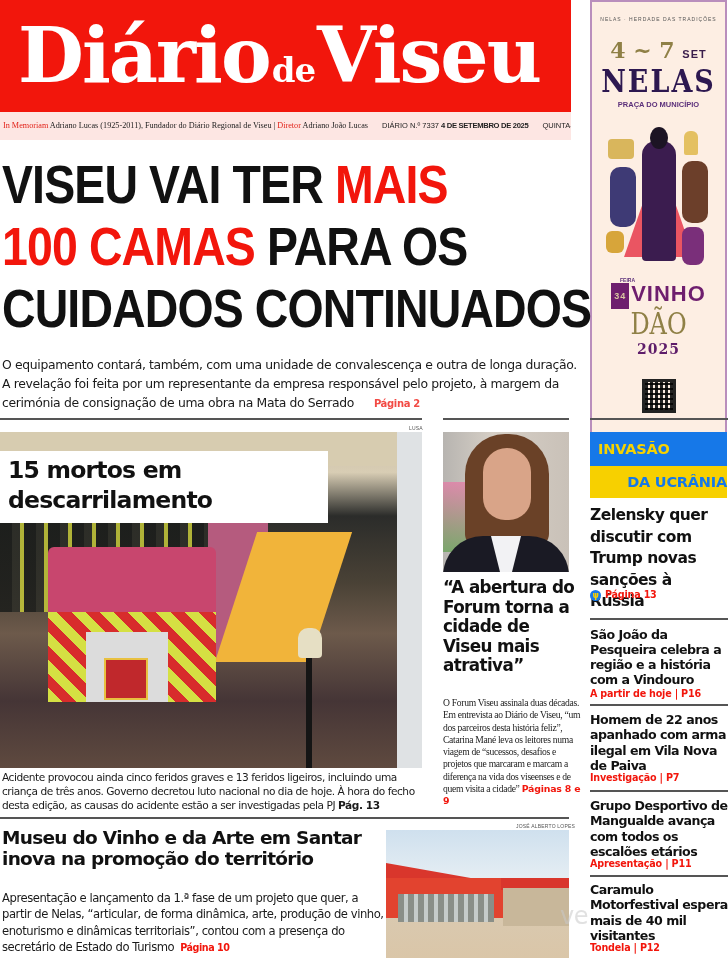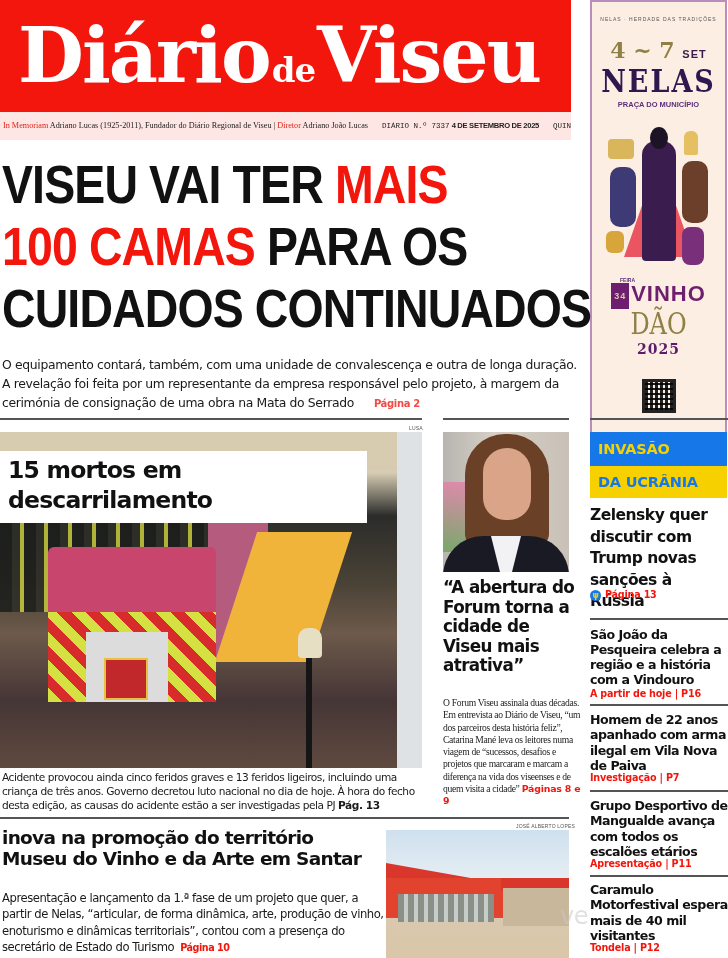--- a/index.html
+++ b/index.html
@@ -5,21 +5,21 @@
   * { box-sizing: border-box; margin: 0; padding: 0; }
   html, body { width: 728px; height: 958px; background: #ffffff; overflow: hidden; }
   body { position: relative; font-family: "DejaVu Sans", sans-serif; color: #111; }
 
   
   .masthead { position: absolute; left: 0; top: 0; width: 571px; height: 112px; background: #f2160c; }
   .masthead .logo { position: absolute; left: 18px; top: 6px; color: #fff; font-family: "DejaVu Serif", serif; font-weight: bold; font-size: 76px; letter-spacing: -2px; line-height: 100px; white-space: nowrap; }
   .masthead .logo .de { font-size: 34px; letter-spacing: -1px; margin: 0 2px; }
   .infobar { position: absolute; left: 0; top: 112px; width: 571px; height: 28px; background: #fde6e3; font-family: "Liberation Serif", serif; font-size: 8.2px; line-height: 28px; padding-left: 3px; white-space: nowrap; overflow: hidden; color: #222; }
   .infobar .red { color: #e2231a; }
-  .infobar .sans { font-family: Liberation Mono, monospace; font-size: 7.5px; padding-left: 12px; }
+  .infobar .sans { font-family: Liberation Sans, sans-serif; font-size: 7.5px; padding-left: 12px; }
   .infobar .bold { font-family: "Liberation Sans", sans-serif; font-weight: bold; font-size: 7.6px; letter-spacing: -0.3px; }
 
   
   .ad { position: absolute; left: 590px; top: 0; width: 137px; height: 481px; background: #fdeee3; border: 2px solid #b98ebc; overflow: hidden; text-align: center; }
   .ad .logo-mini { margin-top: 14px; font-size: 5px; color: #555; font-family: "Liberation Sans", sans-serif; letter-spacing: 1px; }
   .ad .dates { margin-top: 16px; font-family: "DejaVu Serif", serif; font-weight: bold; color: #8f8046; font-size: 22px; line-height: 24px; }
   .ad .dates .set { font-family: "Liberation Sans", sans-serif; color: #3a1d4b; font-size: 11px; letter-spacing: 1px; }
   .ad .nelas { font-family: "DejaVu Serif", serif; font-weight: bold; color: #2d1850; font-size: 27px; letter-spacing: 2px; line-height: 30px; transform: scaleY(1.2); }
   .ad .praca { color: #5b2f7a; font-family: "Liberation Sans", sans-serif; font-weight: bold; font-size: 7.5px; margin-top: 4px; }
   .ad .art { position: relative; margin: 18px auto 0; width: 110px; height: 140px; }
@@ -58,39 +58,39 @@
   .photo-lisbon .stripes { position: absolute; left: 48px; top: 180px; width: 168px; height: 90px; background: repeating-linear-gradient(45deg, #d5e043 0 10px, #d82c2c 10px 20px); }
   .photo-lisbon .panel { position: absolute; left: 86px; top: 200px; width: 82px; height: 70px; background: #dcdcdc; }
   .photo-lisbon .emblem { position: absolute; left: 104px; top: 226px; width: 44px; height: 42px; background: #c0282c; border: 2px solid #e8c040; }
   .photo-lisbon .tram { position: absolute; left: 236px; top: 100px; width: 95px; height: 130px; background: #f1b43a; transform: skewX(-18deg); }
   .photo-lisbon .tram2 { position: absolute; left: 208px; top: 40px; width: 60px; height: 190px; background: #b55b7e; }
   .photo-lisbon .crowd { position: absolute; left: 0; top: 90px; width: 240px; height: 90px; background: repeating-linear-gradient(90deg, #1a1c1a 0 12px, #2c2d27 12px 20px, #c6c93a 20px 24px); opacity: 0.85; }
   .photo-lisbon .pole { position: absolute; left: 397px; top: 0; width: 25px; height: 336px; background: #dfe2e4; }
   .photo-lisbon .lamp { position: absolute; left: 298px; top: 196px; width: 24px; height: 30px; background: #e6dfc4; border-radius: 10px 10px 4px 4px; }
   .photo-lisbon .lamppost { position: absolute; left: 306px; top: 226px; width: 6px; height: 110px; background: #151515; }
   .credit { position: absolute; font-family: "Liberation Sans", sans-serif; font-size: 5px; color: #555; letter-spacing: 0.2px; }
-  .lisbon-head { position: absolute; left: 0; top: 451px; width: 367px; height: 72px; background: #fff; padding: 4px 0 0 8px; font-family: "DejaVu Sans", sans-serif; font-weight: bold; font-size: 23.5px; line-height: 30px; letter-spacing: -0.8px; color: #111; }
+  .lisbon-head { position: absolute; left: 0; top: 451px; width: 328px; height: 72px; background: #fff; padding: 4px 0 0 8px; font-family: "DejaVu Sans", sans-serif; font-weight: bold; font-size: 23.5px; line-height: 30px; letter-spacing: -0.8px; color: #111; }
   .lisbon-cap { position: absolute; left: 2px; top: 770px; width: 430px; font-family: "DejaVu Sans", sans-serif; font-size: 10.6px; line-height: 14.2px; letter-spacing: -0.45px; color: #1a1a1a; }
   .lisbon-cap .ref { font-weight: bold; }
 
   
   .photo-forum { position: absolute; left: 443px; top: 432px; width: 126px; height: 140px; overflow: hidden; background: linear-gradient(90deg, #b7b4b0 0%, #d6cfc6 40%, #c9c1b8 100%); }
   .photo-forum .bg-left { position: absolute; left: 0; top: 50px; width: 24px; height: 70px; background: linear-gradient(180deg, #e37fa8, #6aa35a); opacity: 0.8; }
   .photo-forum .hair { position: absolute; left: 22px; top: 2px; width: 84px; height: 112px; background: #6a4127; border-radius: 40px 40px 12px 12px; }
   .photo-forum .face { position: absolute; left: 40px; top: 16px; width: 48px; height: 72px; background: #d9a488; border-radius: 24px 24px 22px 22px; }
   .photo-forum .body { position: absolute; left: 0; top: 104px; width: 126px; height: 40px; background: #1a1a24; border-radius: 40px 40px 0 0; }
   .photo-forum .collar { position: absolute; left: 48px; top: 104px; width: 30px; height: 36px; background: #f2f2f4; clip-path: polygon(0 0, 100% 0, 70% 100%, 30% 100%); }
   .forum-head { position: absolute; left: 443px; top: 578px; width: 140px; font-family: "DejaVu Sans", sans-serif; font-weight: bold; font-size: 16.8px; line-height: 19.6px; letter-spacing: -0.6px; color: #111; }
   .forum-body { position: absolute; left: 443px; top: 697px; width: 140px; font-family: "Liberation Serif", serif; font-size: 9.6px; line-height: 12.3px; letter-spacing: -0.3px; color: #222; }
   .forum-body .ref { font-family: "DejaVu Sans", sans-serif; font-weight: bold; font-size: 9.4px; color: #f2160c; letter-spacing: -0.2px; }
 
   
   .ukraine-banner { position: absolute; left: 590px; top: 432px; width: 137px; height: 66px; }
   .ukraine-banner .blue { height: 34px; background: #1678e8; color: #f6d200; font-family: "DejaVu Sans", sans-serif; font-weight: bold; font-size: 14.5px; line-height: 34px; padding-left: 8px; letter-spacing: -0.2px; }
-  .ukraine-banner .yellow { height: 32px; background: #f7d000; color: #1678e8; font-family: "DejaVu Sans", sans-serif; font-weight: bold; font-size: 14.5px; line-height: 32px; padding-left: 8px; letter-spacing: -0.2px; }
+  .ukraine-banner .yellow { height: 32px; background: #f7d000; color: #1678e8; font-family: "DejaVu Sans", sans-serif; font-weight: bold; font-size: 14.5px; line-height: 32px; padding-left: 8px; letter-spacing: -0.2px; text-align: right; }
   .side-head { position: absolute; left: 590px; width: 138px; font-family: "DejaVu Sans", sans-serif; font-weight: bold; color: #111; letter-spacing: -0.5px; }
   .side-ref { position: absolute; left: 590px; font-family: "DejaVu Sans", sans-serif; font-weight: bold; font-size: 9.6px; color: #f2160c; letter-spacing: -0.2px; }
   .tryzub { display: inline-block; width: 11px; height: 11px; border-radius: 50%; background: #1678e8; color: #f7d000; font-size: 8px; line-height: 11px; text-align: center; vertical-align: middle; margin-right: 4px; }
 
   
   .santar-head { position: absolute; left: 2px; top: 827px; width: 380px; font-family: "DejaVu Sans", sans-serif; font-weight: bold; font-size: 18.5px; line-height: 21px; letter-spacing: -0.7px; color: #111; }
   .santar-body { position: absolute; left: 2px; top: 890px; width: 385px; font-family: "DejaVu Sans", sans-serif; font-size: 11.6px; line-height: 16.4px; letter-spacing: -0.45px; color: #1a1a1a; }
   .santar-body .ref { color: #f2160c; font-weight: bold; font-size: 9.6px; margin-left: 6px; }
   .photo-santar { position: absolute; left: 386px; top: 830px; width: 183px; height: 128px; overflow: hidden; background: linear-gradient(180deg, #cfe0ee 0%, #e9f0f4 45%, #d9c9b0 65%, #dac6a8 100%); }
   .photo-santar .roof1 { position: absolute; left: 0; top: 33px; width: 120px; height: 22px; background: #d9362c; transform: skewY(10deg); transform-origin: left; }
@@ -216,22 +216,22 @@
 <div class="rule" style="left:590px; top:790px; width:138px;"></div>
 <div class="side-head" style="top:798px; font-size:12.6px; line-height:15.4px;">Grupo Desportivo de Mangualde avança com todos os escalões etários</div>
 <div class="side-ref" style="top:858px;">Apresentação | P11</div>
 
 <div class="rule" style="left:590px; top:875px; width:138px;"></div>
 <div class="side-head" style="top:882px; font-size:12.6px; line-height:15.4px;">Caramulo Motorfestival espera mais de 40 mil visitantes</div>
 <div class="side-ref" style="top:942px;">Tondela | P12</div>
 
 <div class="rule" style="left:0; top:817px; width:569px;"></div>
 <div class="santar-head">
+  <div>Museu do Vinho e da Arte em Santar</div>
   <div>inova na promoção do território</div>
-  <div>Museu do Vinho e da Arte em Santar</div>
 </div>
 <div class="santar-body">
   <span>Apresentação e lançamento da 1.ª fase de um projeto que quer, a partir de Nelas, “articular, de forma dinâmica, arte, produção de vinho, enoturismo e dinâmicas territoriais”, contou com a presença do secretário de Estado do Turismo</span><span class="ref">Página 10</span>
 </div>
 <div class="credit" style="left:516px; top:823px;">JOSÉ ALBERTO LOPES</div>
 <div class="photo-santar">
   <div class="roof1"></div>
   <div class="wall1"></div>
   <div class="glass"></div>
   <div class="roof2"></div>

